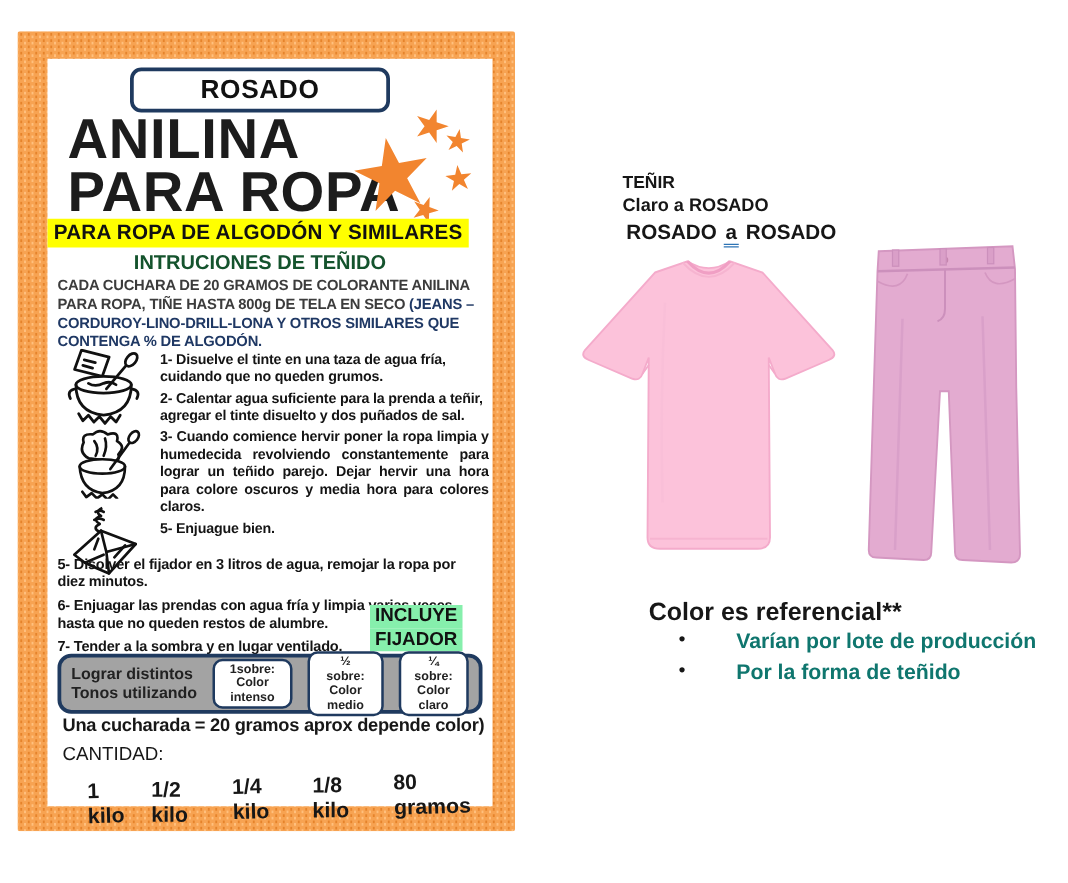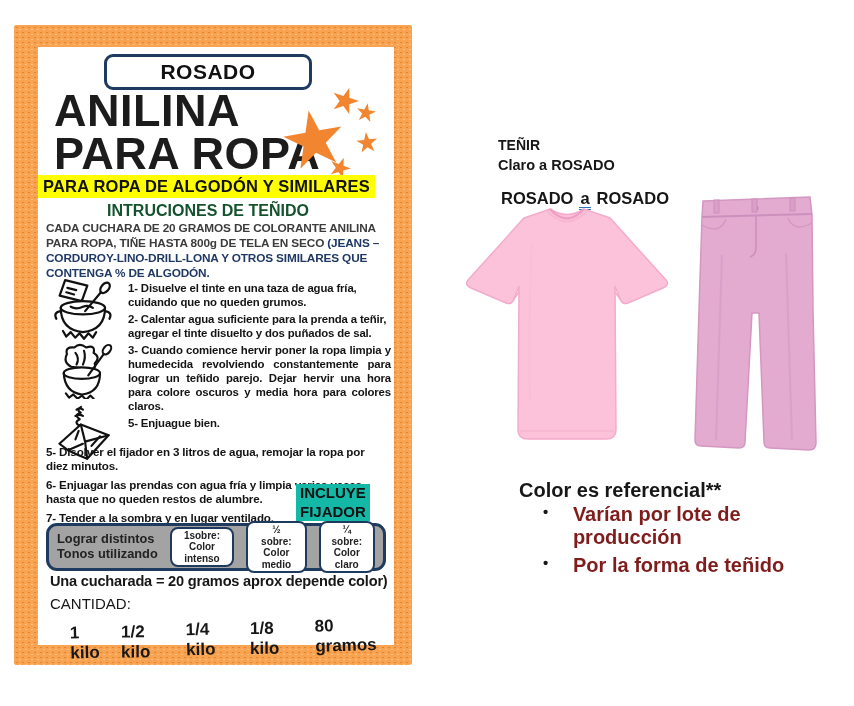--- a/index.html
+++ b/index.html
@@ -47,21 +47,21 @@
     font-size:11.4px;font-weight:800;line-height:1.23;color:#141414;letter-spacing:-.15px;}
   .steps14 p{margin:0 0 3px 0;}
   .steps14 .just{text-align:justify;}
 
   .steps57{position:absolute;left:8px;right:4px;top:398px;
     font-size:11.6px;font-weight:800;line-height:1.24;color:#141414;letter-spacing:-.15px;}
   .steps57 p{margin:0 0 4px 0;max-width:338px;}
   .steps57 .narrow{max-width:252px;}
 
   .includes{position:absolute;left:258px;top:437px;text-align:center;line-height:1.1;}
-  .includes span{display:inline-block;background:#14b8a6;color:#111;
+  .includes span{display:inline-block;background:#86efac;color:#111;
     font-size:15px;font-weight:800;padding:1px 4px;}
 
   .tone-box{position:absolute;left:8px;right:8px;top:476px;height:38px;
     border:3px solid #1F3A5F;border-radius:11px;background:#a3a3a3;
     display:flex;align-items:center;padding:2px 8px;gap:12px;}
   .tone-label{font-size:12.8px;font-weight:800;line-height:1.15;color:#222;white-space:nowrap;}
   .tone-opt{border:2.5px solid #1F3A5F;border-radius:8px;padding:1px 8px;
     text-align:center;line-height:1.15;background:#fff;}
   .tone-opt .a{font-size:10px;font-weight:800;color:#222;}
   .tone-opt .r{font-size:10px;font-weight:800;color:#222;}
@@ -72,31 +72,31 @@
   .kilos{position:absolute;left:32px;top:572px;display:flex;gap:11px;
     font-size:17px;font-weight:800;color:#171717;transform:rotate(-1.6deg);}
   .kilos span{display:inline-block;}
   .kilos span:nth-child(2){transform:rotate(1.5deg) translateY(1px);}
   .kilos span:nth-child(4){transform:rotate(1.2deg) translateY(1px);}
 
   
   .tenir{position:absolute;left:498px;top:137px;color:#161616;}
   .tenir .l1{font-size:14px;font-weight:800;margin:0;}
   .tenir .l2{font-size:14.5px;font-weight:800;margin:4px 0 0 0;}
-  .tenir .l3{font-size:16.5px;font-weight:800;margin:16px 0 0 3px;}
+  .tenir .l3{font-size:16.5px;font-weight:800;margin:4px 0 0 3px;}
   .grammar-a{border-bottom:3px double #2E74B5;padding:0 1px;margin:0 6px 0 6px;}
 
   .shirt{position:absolute;left:462px;top:202px;}
   .pants{position:absolute;left:686px;top:195px;}
 
   .refnote{position:absolute;left:519px;top:479px;font-size:20px;font-weight:800;color:#171717;}
   .bullets{position:absolute;left:543px;top:503px;}
   .bullet-row{display:flex;align-items:flex-start;margin-bottom:5px;}
   .bullet-dot{font-size:15px;font-weight:800;width:30px;color:#171717;}
-  .bullet-text{font-size:20px;font-weight:800;color:#7f1d1d;}
+  .bullet-text{font-size:17px;font-weight:800;color:#0f766e;margin-left:16px;}
 
   .doodle{stroke:#111;fill:none;stroke-width:2;stroke-linecap:round;stroke-linejoin:round;}
   .doodle-fill{stroke:#111;fill:#fff;stroke-width:2;stroke-linejoin:round;}
 </style>
 </head>
 <body>
 
 <div id="canvas">
 
   <div class="packet">

